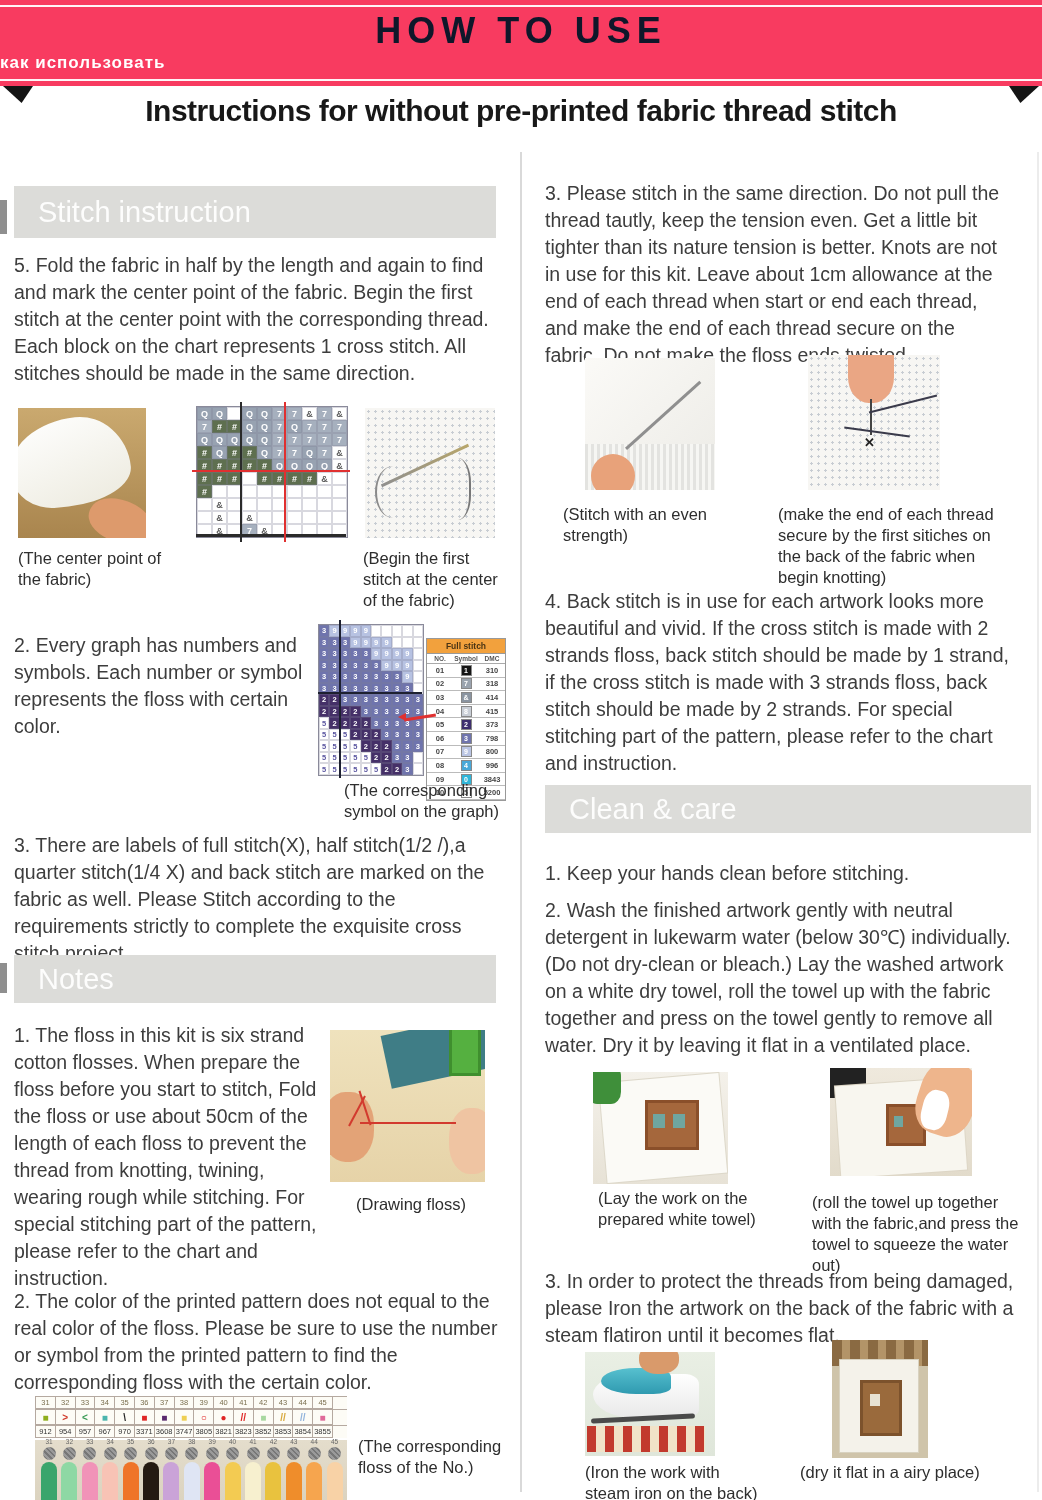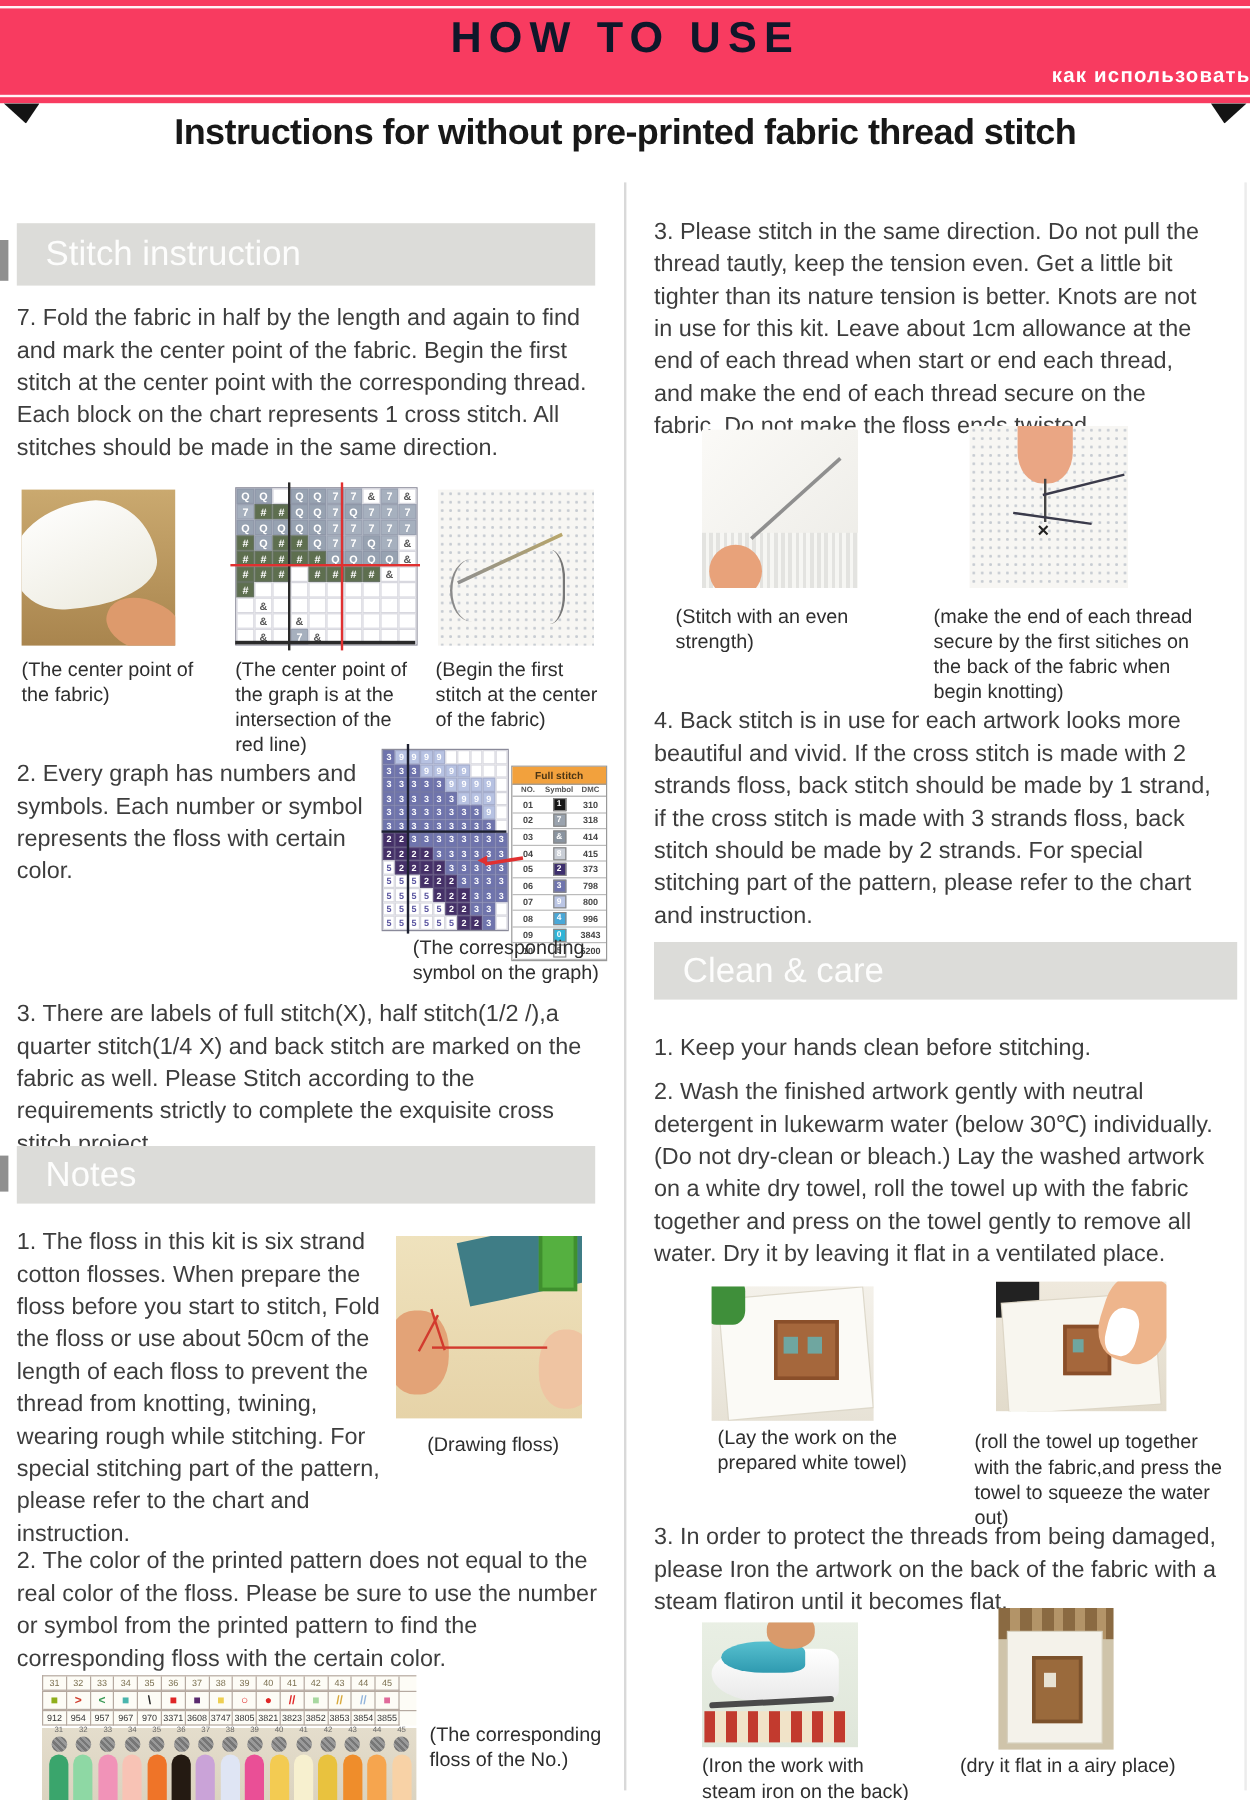--- a/index.html
+++ b/index.html
@@ -3,21 +3,21 @@
 <meta charset="utf-8">
 <style>
   html,body{margin:0;padding:0;background:#ffffff;}
   #page{position:relative;width:1042px;height:1500px;background:#ffffff;overflow:hidden;
         font-family:"Liberation Sans", sans-serif;color:#3d3d3d;}
   
   .banner{position:absolute;left:0;top:0;width:1042px;height:86px;background:#f83b60;}
   .banner .stripe{position:absolute;left:0;right:0;height:2px;background:#ffffff;opacity:.95;}
   .banner-title{position:absolute;left:0;right:0;top:10px;text-align:center;color:#0f172a;
         font-size:36px;font-weight:800;letter-spacing:6px;}
-  .banner-sub{position:absolute;left:0;right:0;top:53px;text-align:right;color:#fff;
+  .banner-sub{position:absolute;left:0;right:0;top:53px;text-align:left;color:#fff;
         font-size:17px;font-weight:700;letter-spacing:1px;}
   .corner{position:absolute;top:86px;width:30px;height:17px;background:#141414;}
   .corner.left{left:3px;clip-path:polygon(0 0,100% 0,62% 100%);}
   .corner.right{right:3px;clip-path:polygon(0 0,100% 0,38% 100%);}
   .page-title{position:absolute;left:0;right:0;top:94px;text-align:center;color:#181818;
         font-size:30px;font-weight:700;letter-spacing:-.5px;}
   .divider{position:absolute;left:520px;top:152px;width:2px;height:1340px;background:#d9d9d9;}
   .edge-mark{position:absolute;left:0;width:7px;background:#8f8f8f;}
   .right-edge{position:absolute;right:3px;top:152px;width:2px;height:1340px;background:#ececec;}
   
@@ -73,21 +73,21 @@
   <div class="page-title">Instructions for without pre-printed fabric thread stitch</div>
   <div class="divider"></div>
   <div class="right-edge"></div>
   <div class="edge-mark" style="top:200px;height:34px"></div>
   <div class="edge-mark" style="top:963px;height:30px"></div>
 
   <div class="bar" style="left:14px;top:186px;width:458px;height:52px">
     <span>Stitch instruction</span>
   </div>
 
-  <div class="para" style="left:14px;top:252px;width:486px">7. Fold the fabric in half by the length and again to find and mark the center point of the fabric. Begin the first stitch at the center point with the corresponding thread. Each block on the chart represents 1 cross stitch. All stitches should be made in the same direction.</div>
+  <div class="para" style="left:14px;top:252px;width:486px">5. Fold the fabric in half by the length and again to find and mark the center point of the fabric. Begin the first stitch at the center point with the corresponding thread. Each block on the chart represents 1 cross stitch. All stitches should be made in the same direction.</div>
 
   <div class="photo" style="left:18px;top:408px;width:128px;height:130px;background:linear-gradient(#caa96f,#a9854e)">
     <div class="shape" style="left:-8px;top:10px;width:120px;height:88px;background:linear-gradient(160deg,#ffffff,#eceade);border-radius:58% 42% 55% 35%/55% 62% 38% 42%;transform:rotate(-6deg)"></div>
     <div class="shape" style="right:-6px;bottom:-4px;width:64px;height:42px;background:#dd9a6c;border-radius:50% 45% 40% 45%;transform:rotate(22deg)"></div>
   </div>
 
   <div class="grid" id="center-graph" style="left: 196px; top: 406px; width: 150px; height: 130px; grid-auto-rows: 1fr; font-size: 9px; grid-template-columns: repeat(10, 1fr);">
       <div class="gcell" style="background: rgb(151, 162, 177); color: rgb(255, 255, 255);">Q</div>
       <div class="gcell" style="background: rgb(151, 162, 177); color: rgb(255, 255, 255);">Q</div>
       <div class="gcell" style="background: rgb(255, 255, 255); color: rgb(255, 255, 255);"></div>
@@ -194,21 +194,20 @@
   <div class="xline" style="left:284px;top:402px;width:2px;height:140px;background:#e03030"></div>
   <div class="xline" style="left:192px;top:470px;width:158px;height:2px;background:#e03030"></div>
 
   <div class="photo aida" style="left:365px;top:408px;width:130px;height:130px">
     <div class="shape" style="left:12px;top:56px;width:96px;height:3px;background:linear-gradient(90deg,#8f8f8f,#b8a66a);transform:rotate(-25deg)"></div>
     <div class="shape" style="left:10px;top:58px;width:34px;height:52px;border-left:2px solid #8a8a8a;border-radius:50%"></div>
     <div class="shape" style="left:74px;top:50px;width:30px;height:62px;border-right:2px solid #777;border-radius:40%"></div>
   </div>
 
   <div class="cap" style="left:18px;top:548px;width:155px">(The center point of the fabric)</div>
-  <div class="cap" style="left:196px;top:548px;width:150px">(The center point of the graph is at the intersection of the red line)</div>
   <div class="cap" style="left:363px;top:548px;width:140px">(Begin the first stitch at the center of the fabric)</div>
 
   <div class="para" style="left:14px;top:632px;width:300px">2. Every graph has numbers and symbols. Each number or symbol represents the floss with certain color.</div>
 
   <div style="position:absolute;left:318px;top:620px;width:188px;height:200px">
     <div class="grid" id="symbol-graph" style="left: 0px; top: 4px; width: 104px; height: 150px; font-size: 7.5px; grid-template-columns: repeat(10, 1fr);">
         <div class="gcell" style="background: rgb(111, 116, 173); color: rgb(255, 255, 255);">3</div>
         <div class="gcell" style="background: rgb(183, 194, 226); color: rgb(255, 255, 255);">9</div>
         <div class="gcell" style="background: rgb(183, 194, 226); color: rgb(255, 255, 255);">9</div>
         <div class="gcell" style="background: rgb(183, 194, 226); color: rgb(255, 255, 255);">9</div>

